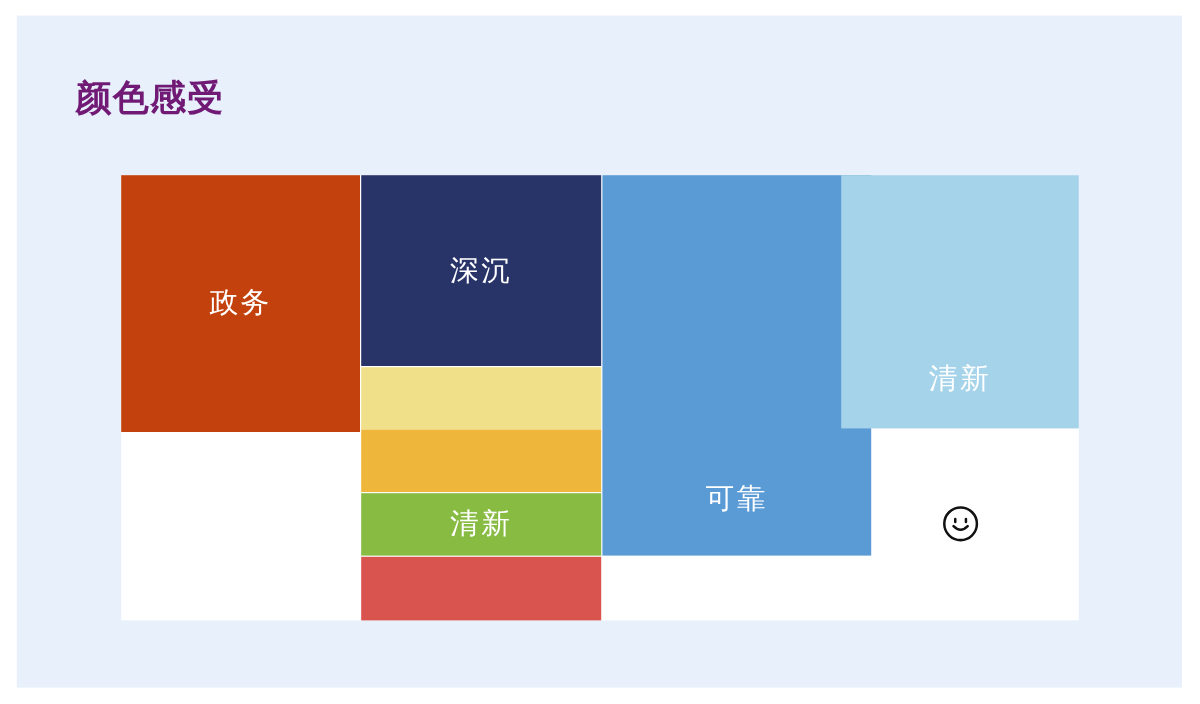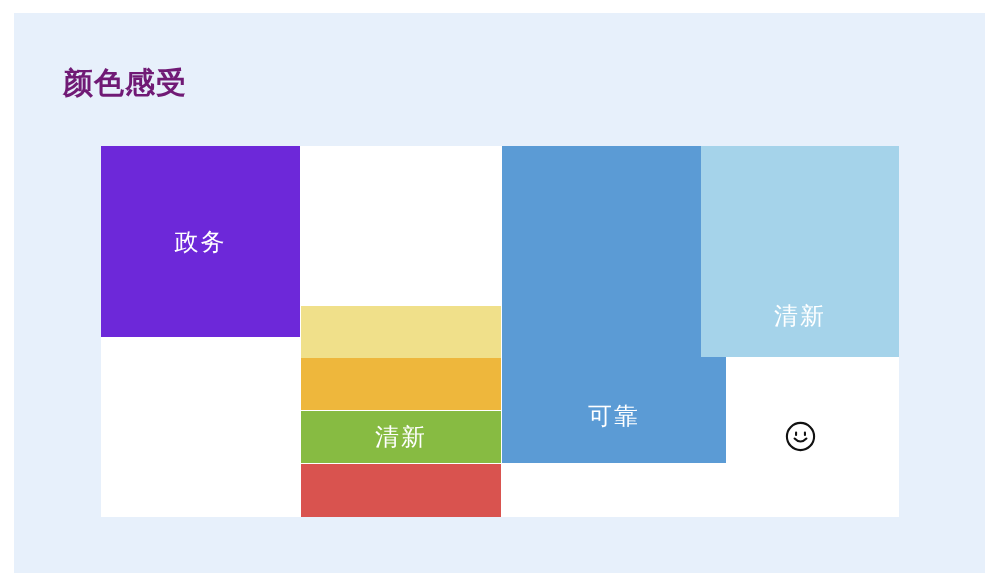--- a/index.html
+++ b/index.html
@@ -90,26 +90,29 @@
 </head>
 <body>
 
 <div id="slide">
 
   <div id="slide-title">颜色感受</div>
 
   <div id="mosaic">
 
     <div class="col" id="col-zhengwu">
-      <div class="block" style="top:0px; height:191px; background:#6d28d9;">
+      <div class="block" style="top:0px; height:214px; background:#c2410c;">
         <span class="block-label">政务</span>
       </div>
     </div>
 
     <div class="col" id="col-shenchen">
+      <div class="block" style="top:0px; height:159px; background:#283468;">
+        <span class="block-label">深沉</span>
+      </div>
       <div class="block" style="top:160px; height:52px; background:#f0e08a;">
         <span class="block-label"></span>
       </div>
       <div class="block" style="top:212px; height:52px; background:#eeb73c;">
         <span class="block-label"></span>
       </div>
       <div class="block" style="top:265px; height:52px; background:#87bb42;">
         <span class="block-label">清新</span>
       </div>
       <div class="block" style="top:318px; height:53px; background:#d9534f;">

